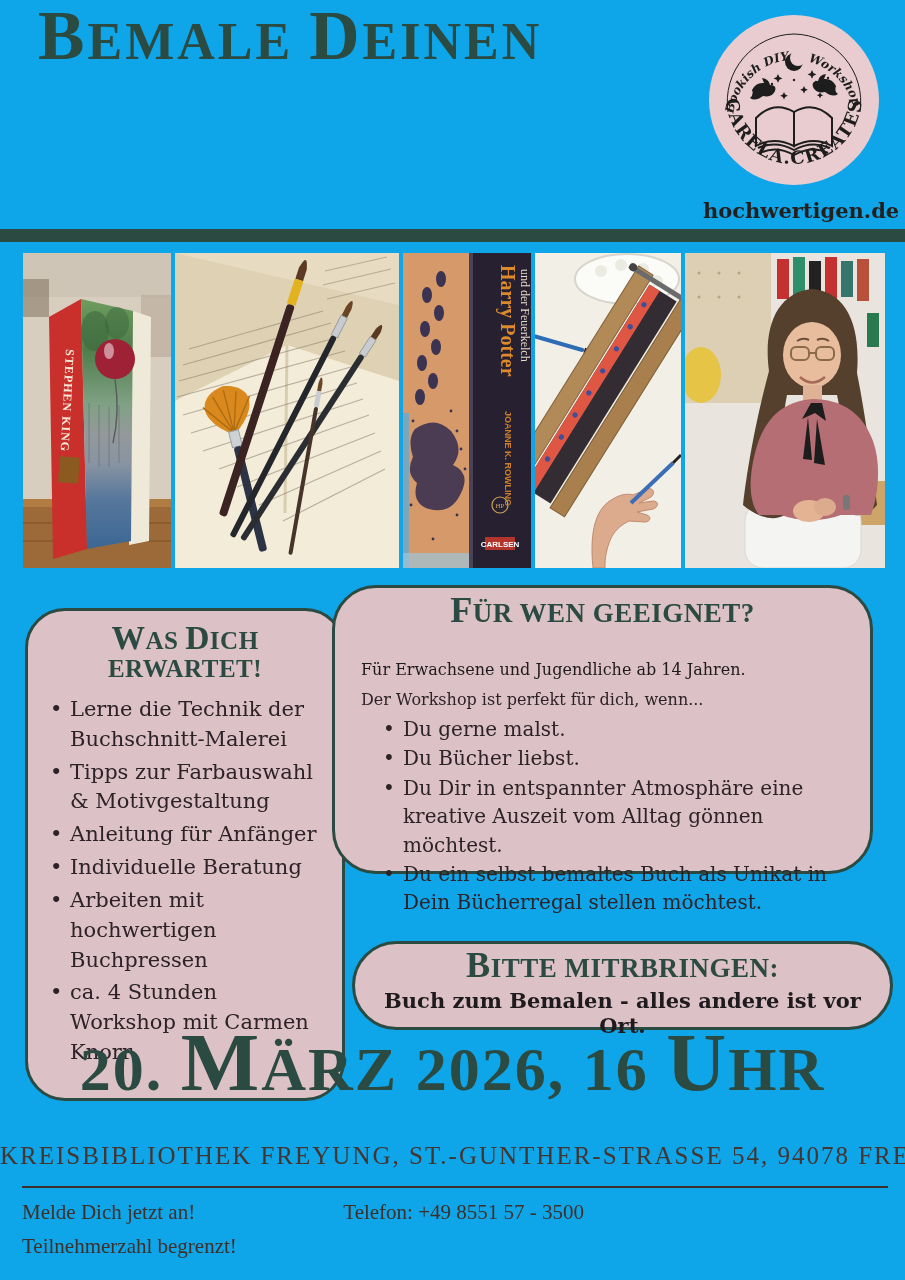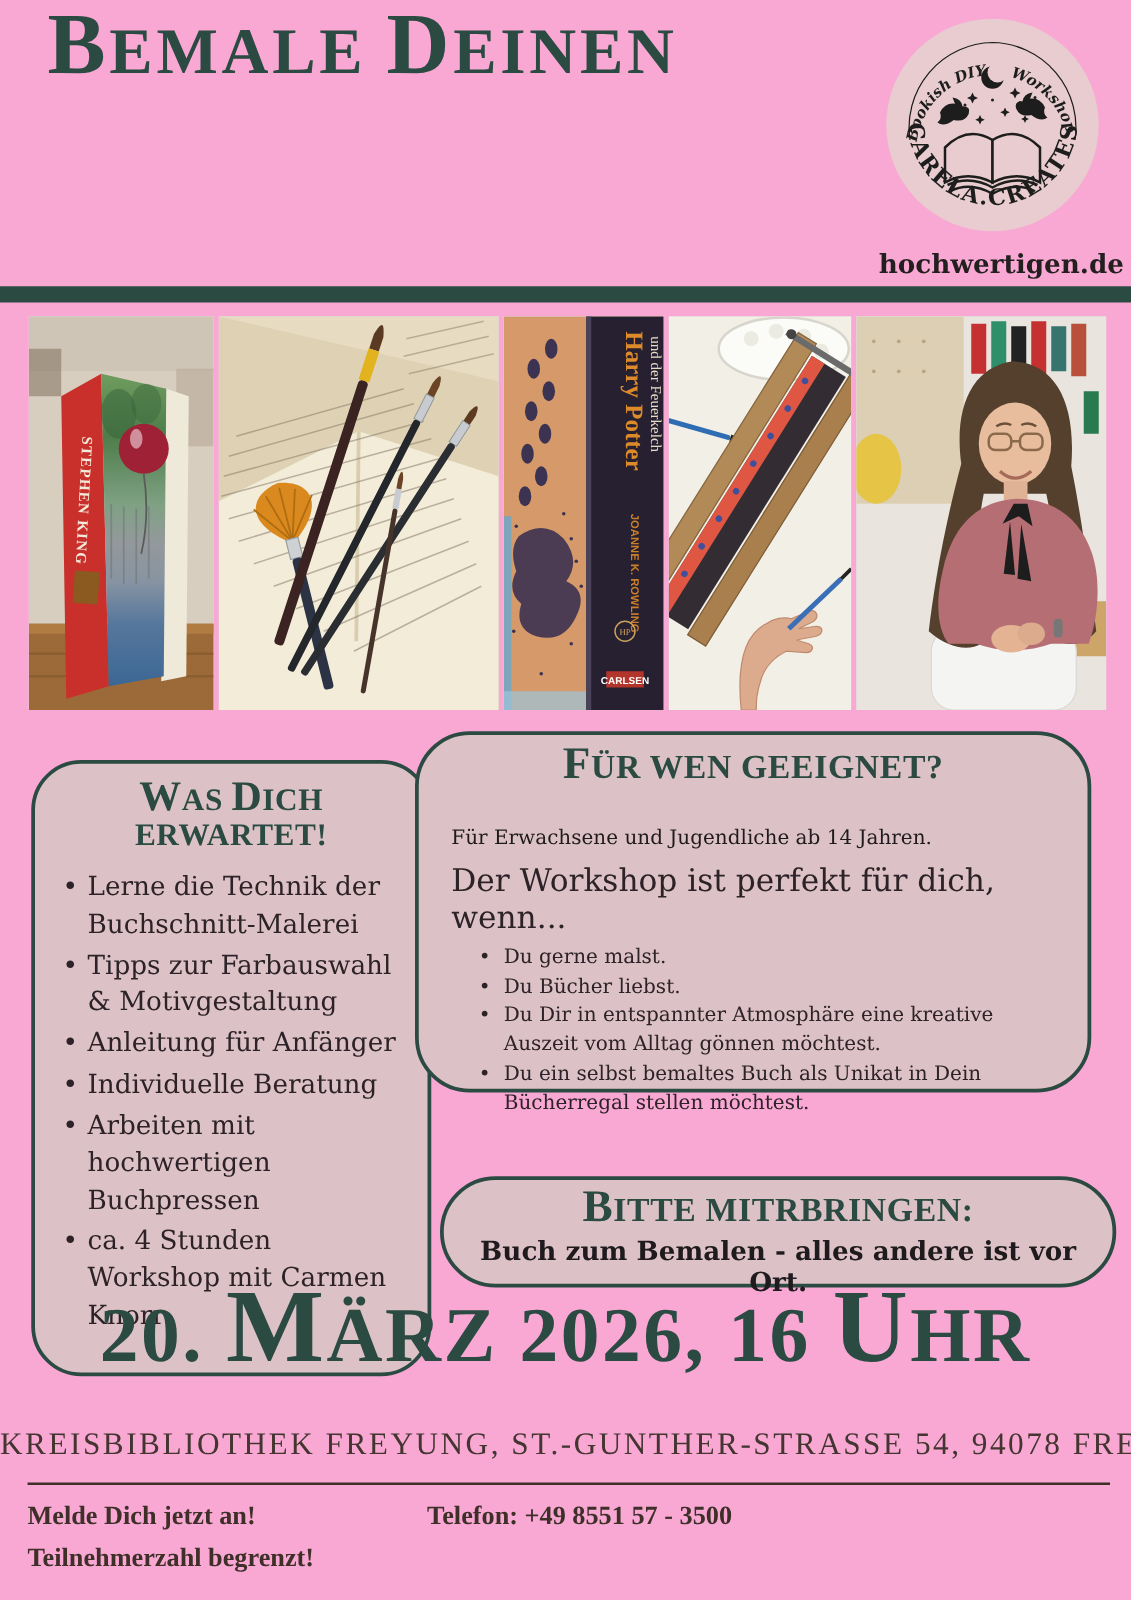--- a/index.html
+++ b/index.html
@@ -1,16 +1,16 @@
 <!DOCTYPE html>
 <html><head>
 <meta charset="utf-8">
 <style>
   html,body{margin:0;padding:0;background:#fff;}
-  .page{position:relative;width:905px;height:1280px;background:#f9a8d4;overflow:hidden;
+  .page{position:relative;width:905px;height:1280px;background:#0ea5e9;overflow:hidden;
         font-family:"DejaVu Serif",serif;color:#2c2227;}
 
   
   .fancy{font-family:"Liberation Serif",serif;font-weight:bold;color:#2b4a42;}
   .fancy .lead{font-size:1.34em;line-height:0;}
 
   .title-block{position:absolute;left:38px;top:12px;width:640px;}
   .title-line1{font-size:52px;letter-spacing:3px;line-height:1.15;}
   .title-line2{font-size:76px;letter-spacing:1px;line-height:1.05;margin-top:6px;}
 
@@ -33,35 +33,35 @@
 
   .box-heading{text-align:center;font-size:27px;letter-spacing:0.5px;}
   .expect-box .box-heading{font-size:25px;}
 
   .bullet-list{list-style:none;margin:12px 0 0 0;padding:0;}
   .bullet-list li{position:relative;padding-left:26px;font-size:21px;line-height:1.42;
                   color:#2c2227;margin-bottom:3px;}
   .bullet-list li::before{content:"\2022";position:absolute;left:6px;top:0;}
 
   .audience-box .bold-line{font-weight:normal;font-size:16px;color:#1f1a1d;margin-top:31px;}
-  .audience-box .intro-line{font-size:25px;margin-top:11px;}
+  .audience-box .intro-line{font-size:16px;margin-top:11px;}
   .audience-box .bullet-list{margin:6px 0 0 16px;}
-  .audience-box .bullet-list li{font-size:16px;margin-bottom:1px;}
+  .audience-box .bullet-list li{font-size:20px;margin-bottom:1px;}
 
   .bring-text{font-weight:bold;font-size:21px;color:#1f1a1d;margin-top:4px;}
 
   .date-line{position:absolute;left:0;top:1034px;width:905px;text-align:center;
              font-size:62px;letter-spacing:2px;white-space:nowrap;}
   .address-line{position:absolute;left:0;top:1142px;width:905px;text-align:center;
                 font-family:"Liberation Serif",serif;font-size:25px;letter-spacing:2px;
                 color:#443530;white-space:nowrap;}
   .divider{position:absolute;left:22px;top:1186px;width:866px;height:2px;background:#3e2f28;}
 
   .footer{position:absolute;left:22px;top:1196px;width:866px;display:flex;
-          font-family:"Liberation Serif",serif;font-weight:bold;color:#3e2f28;}
+          font-family:"Liberation Serif",serif;font-weight:normal;color:#3e2f28;}
   .footer p{margin:0;font-size:21px;line-height:1.6;}
   .f-left{width:32%;text-align:left;}
   .f-center{width:38%;text-align:center;}
   .f-right{width:30%;text-align:right;}
 </style>
 </head>
 <body>
 
 <div class="page">
 

